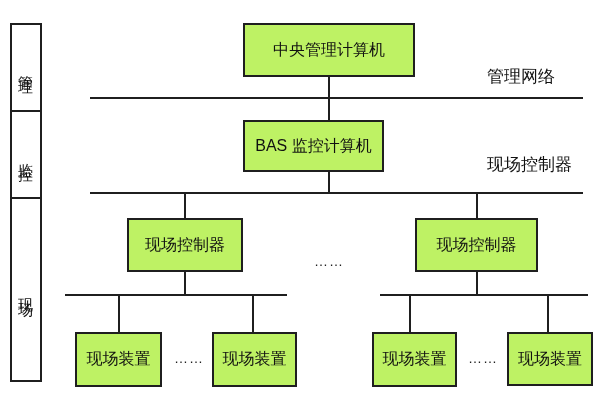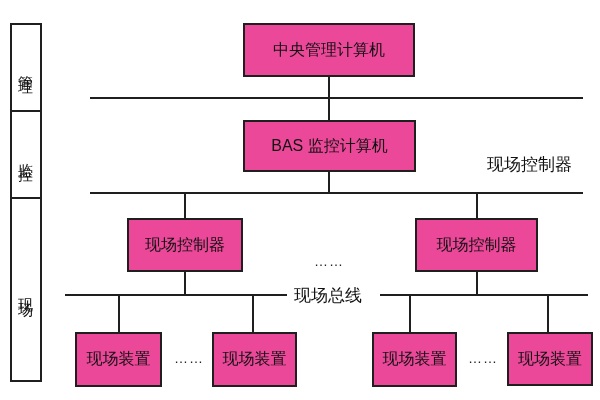--- a/index.html
+++ b/index.html
@@ -44,21 +44,21 @@
   }
   .cell-1 { height: 85px; }
   .cell-2 { height: 87px; }
   .cell-3 { flex: 1; }
 
   
   .node {
     position: absolute;
     border: 2px solid #1f1f1f;
     box-sizing: border-box;
-    background: #ec4899;
+    background: #bef264;
     display: flex;
     align-items: center;
     justify-content: center;
     font-size: 16px;
     white-space: nowrap;
   }
 
   
   .hline, .vline {
     position: absolute;
@@ -96,25 +96,26 @@
     </div>
     <div class="sidebar-cell cell-3">
       <span class="vtext">现场</span>
     </div>
   </div>
 
   <div class="node" style="left:243px; top:23px; width:172px; height:54px;">
     <span>中央管理计算机</span>
   </div>
 
+  <div class="bus-label" style="left:487px; top:65px;">管理网络</div>
   <div class="hline" style="left:90px; top:97px; width:493px;"></div>
 
   <div class="vline" style="left:328px; top:77px; height:43px;"></div>
 
-  <div class="node" style="left:243px; top:120px; width:173px; height:52px;">
+  <div class="node" style="left:243px; top:120px; width:141px; height:52px;">
     <span>BAS 监控计算机</span>
   </div>
 
   <div class="bus-label" style="left:487px; top:153px;">现场控制器</div>
   <div class="vline" style="left:328px; top:172px; height:21px;"></div>
   <div class="hline" style="left:90px; top:192px; width:493px;"></div>
 
   <div class="vline" style="left:184px; top:194px; height:24px;"></div>
   <div class="vline" style="left:476px; top:194px; height:24px;"></div>
 
@@ -123,21 +124,20 @@
   </div>
   <div class="node" style="left:415px; top:218px; width:123px; height:54px;">
     <span>现场控制器</span>
   </div>
   <div class="ellipsis" style="left:299px; top:253px; width:60px; text-align:center;">……</div>
 
   <div class="vline" style="left:184px; top:272px; height:23px;"></div>
   <div class="vline" style="left:476px; top:272px; height:23px;"></div>
 
   <div class="hline" style="left:65px; top:294px; width:222px;"></div>
-  <div class="bus-label" style="left:294px; top:284px;">现场总线</div>
   <div class="hline" style="left:380px; top:294px; width:208px;"></div>
 
   <div class="vline" style="left:118px; top:296px; height:36px;"></div>
   <div class="vline" style="left:252px; top:296px; height:36px;"></div>
   <div class="vline" style="left:409px; top:296px; height:36px;"></div>
   <div class="vline" style="left:547px; top:296px; height:36px;"></div>
 
   <div class="node" style="left:75px; top:332px; width:87px; height:55px;">
     <span>现场装置</span>
   </div>

